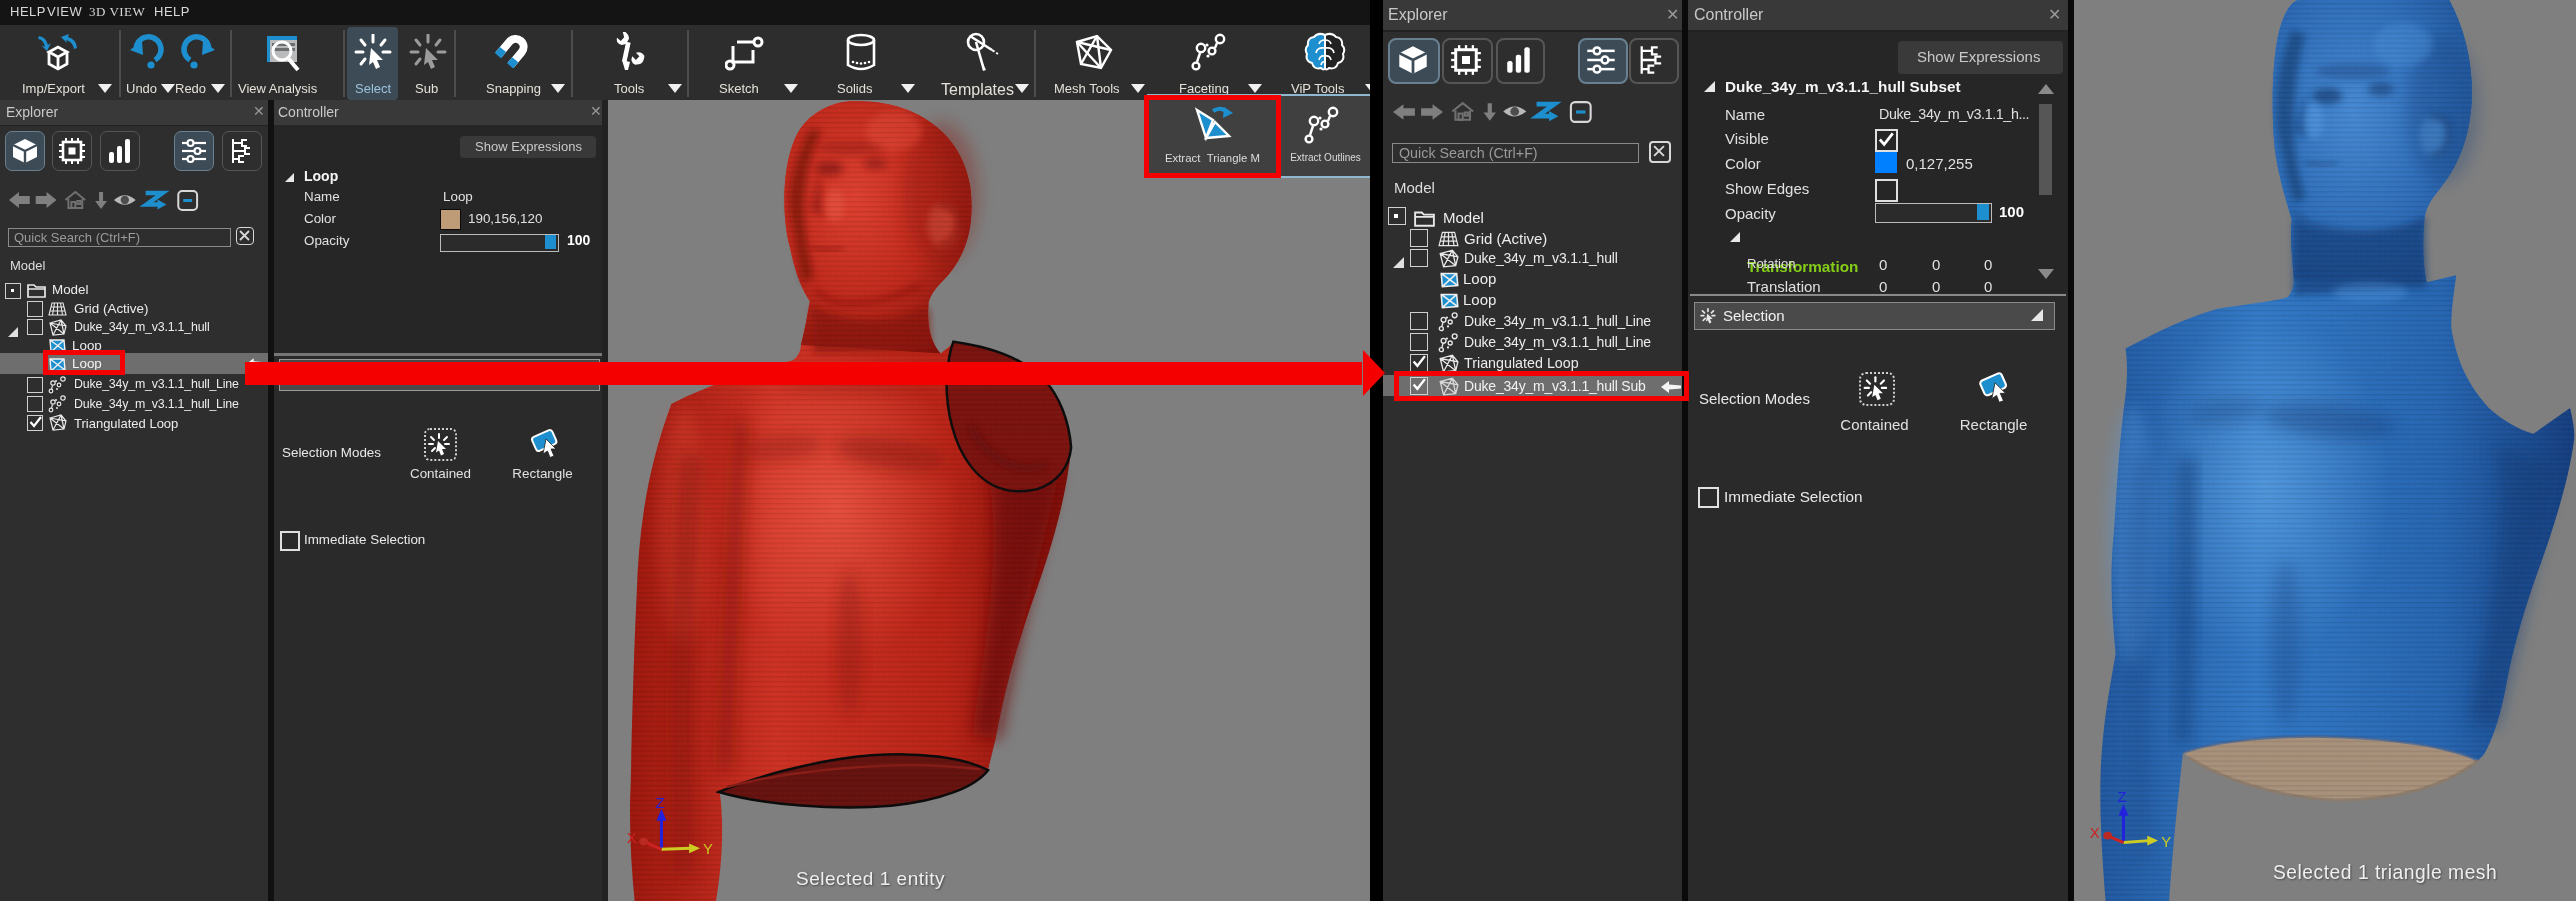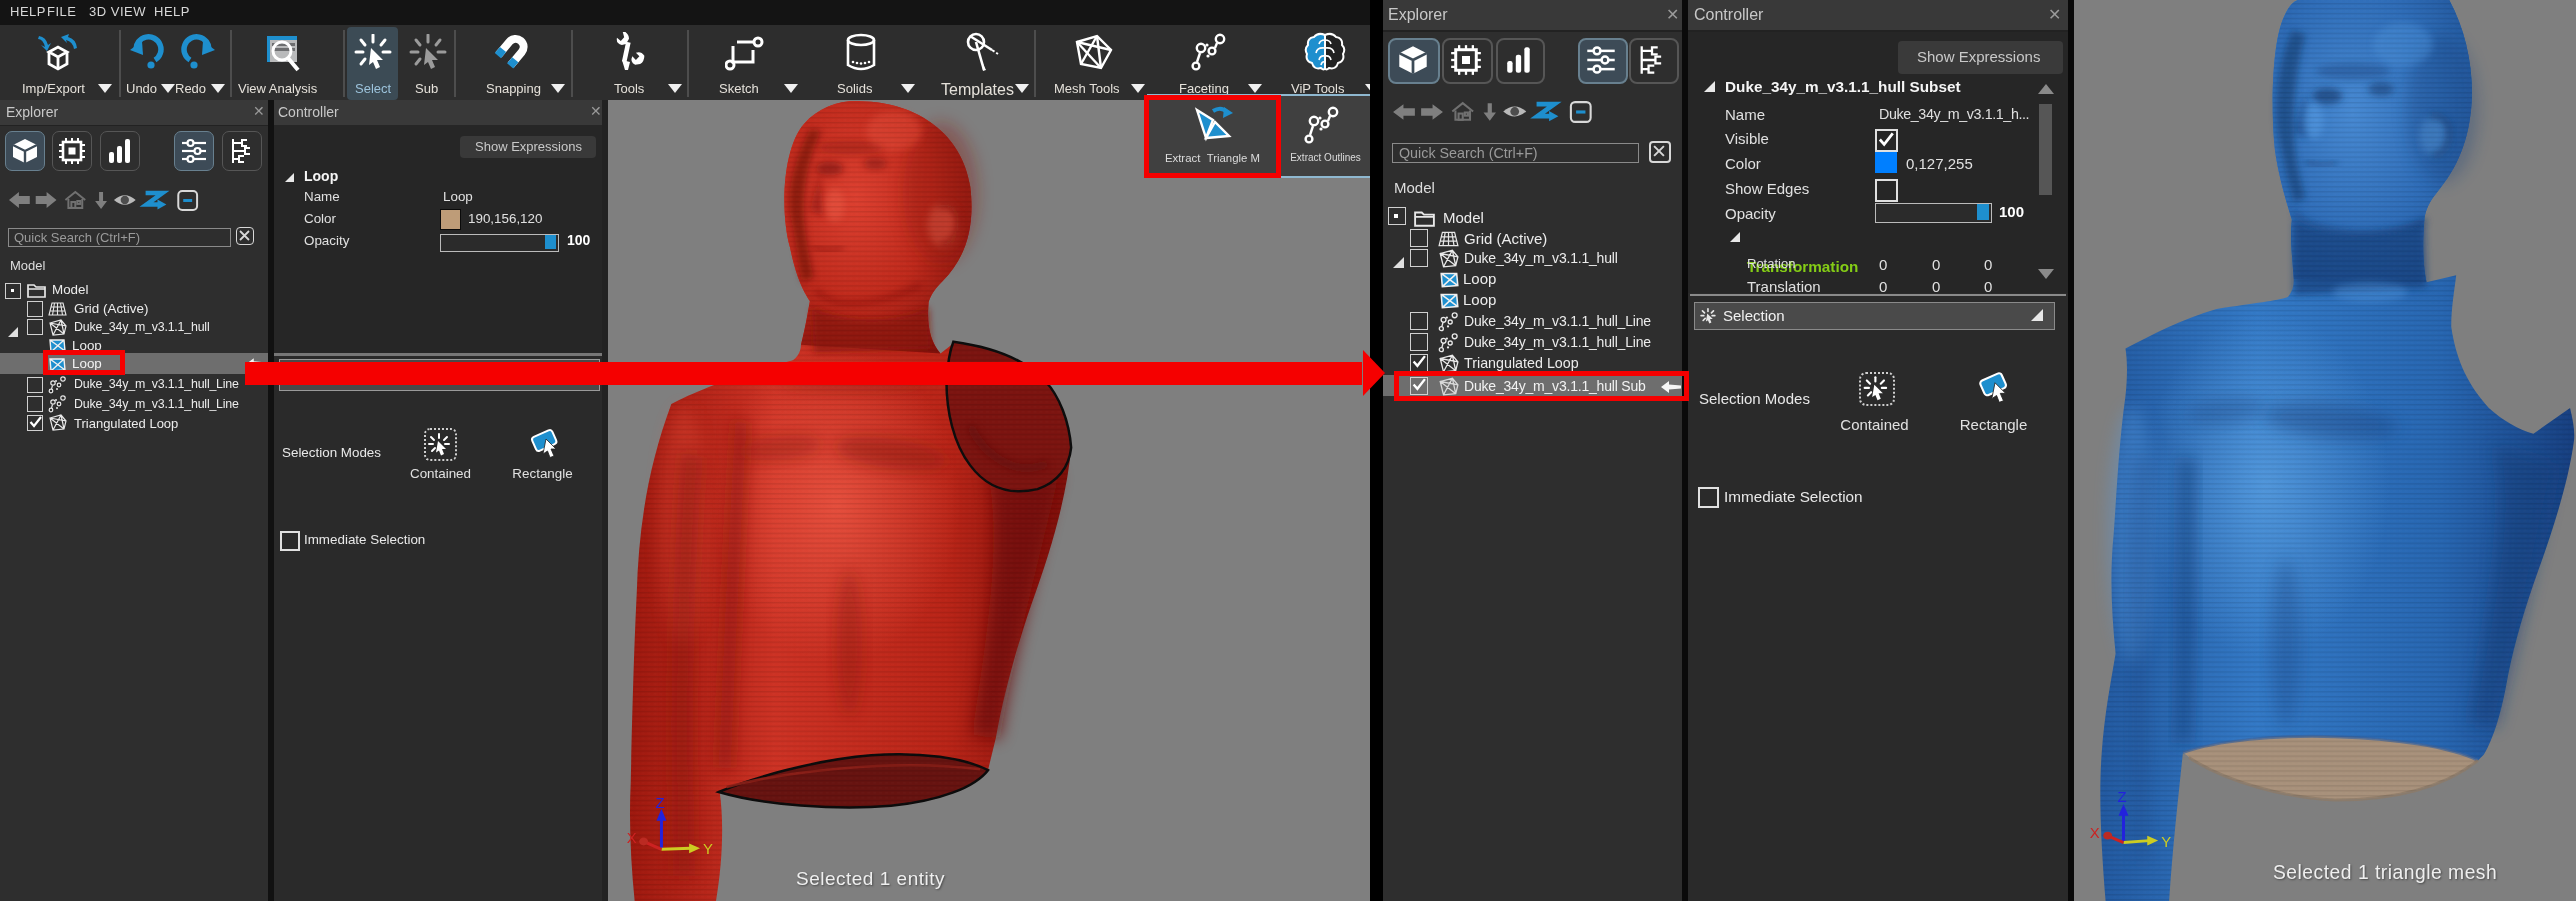--- a/index.html
+++ b/index.html
@@ -8,22 +8,22 @@
   .abs{position:absolute;}
   .txt{position:absolute;white-space:nowrap;}
 </style>
 </head>
 <body>
 
 <div class="abs" id="leftapp" style="left:0;top:0;width:1370px;height:902px;background:#2d2d2d;">
 
   <div class="abs" style="left:0;top:0;width:1370px;height:25px;background:#141414;"></div>
   <div class="txt" style="left:10px;top:4px;font-size:13px;color:#d8d8d8;letter-spacing:0.5px;">HELP</div>
-  <div class="txt" style="left:47px;top:4px;font-size:13px;color:#d8d8d8;letter-spacing:0.5px;">FILE</div>
-  <div class="txt" style="left:89px;top:4px;font-size:13px;color:#d8d8d8;letter-spacing:0.5px;">3D VIEW</div>
+  <div class="txt" style="left:47px;top:4px;font-size:13px;color:#d8d8d8;letter-spacing:0.5px;">VIEW</div>
+  <div class="txt" style="left:89px;top:4px;font-size:13px;color:#d8d8d8;letter-spacing:0.5px;font-family:Liberation Serif, serif;">3D VIEW</div>
   <div class="txt" style="left:154px;top:4px;font-size:13px;color:#d8d8d8;letter-spacing:0.5px;">HELP</div>
 
   <div class="abs" id="toolbar" style="left:0;top:25px;width:1370px;height:75px;background:#2d2d2d;">
 
     <div class="abs" style="left:119px;top:5px;width:2px;height:67px;background:#4d4d4d;"></div>
     <div class="abs" style="left:230px;top:5px;width:2px;height:67px;background:#4d4d4d;"></div>
     <div class="abs" style="left:343px;top:5px;width:2px;height:67px;background:#4d4d4d;"></div>
     <div class="abs" style="left:454px;top:5px;width:2px;height:67px;background:#4d4d4d;"></div>
     <div class="abs" style="left:571px;top:5px;width:2px;height:67px;background:#4d4d4d;"></div>
     <div class="abs" style="left:687px;top:5px;width:2px;height:67px;background:#4d4d4d;"></div>

